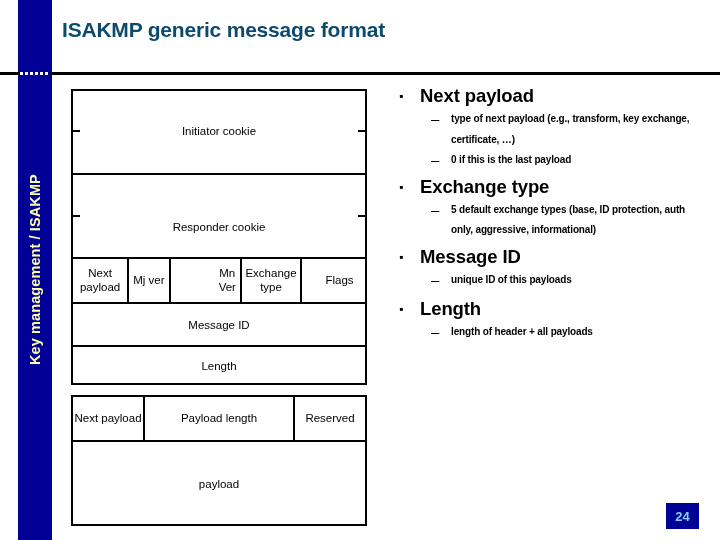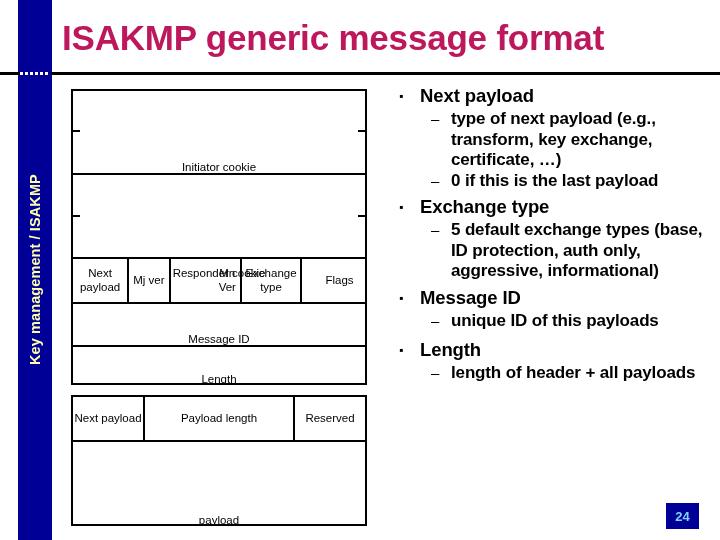--- a/index.html
+++ b/index.html
@@ -42,22 +42,22 @@
     writing-mode: vertical-rl;
     transform: rotate(180deg);
   }
 
   
   #title {
     position: absolute;
     left: 62px;
     top: 18px;
     width: 620px;
-    color: #be185d;
-    font-size: 35px;
+    color: #0c4a6e;
+    font-size: 21px;
     font-weight: bold;
     letter-spacing: -0.2px;
     white-space: nowrap;
   }
   #title-rule {
     position: absolute;
     left: 0;
     top: 72px;
     width: 720px;
     height: 3px;
@@ -111,21 +111,21 @@
   }
   .tick {
     position: absolute;
     background: #000000;
     height: 2px;
     width: 9px;
   }
   .fullcell {
     position: absolute;
     display: flex;
-    align-items: flex-end;
+    align-items: center;
     justify-content: center;
     text-align: center;
     font-size: 11.5px;
     color: #000000;
   }
 
   
   #bullets {
     position: absolute;
     left: 396px;
@@ -159,21 +159,21 @@
     margin-bottom: 0px;
   }
   .lvl2 .bul {
     width: 20px;
     flex: none;
     color: #000000;
     font-size: 15px;
     line-height: 20.5px;
   }
   .lvl2 .txt {
-    font-size: 17px;
+    font-size: 10px;
     font-weight: bold;
     color: #000000;
     line-height: 20.5px;
     letter-spacing: -0.15px;
   }
   .gap-s { height: 4px; }
   .gap-m { height: 7px; }
 
   
   #page-number {

